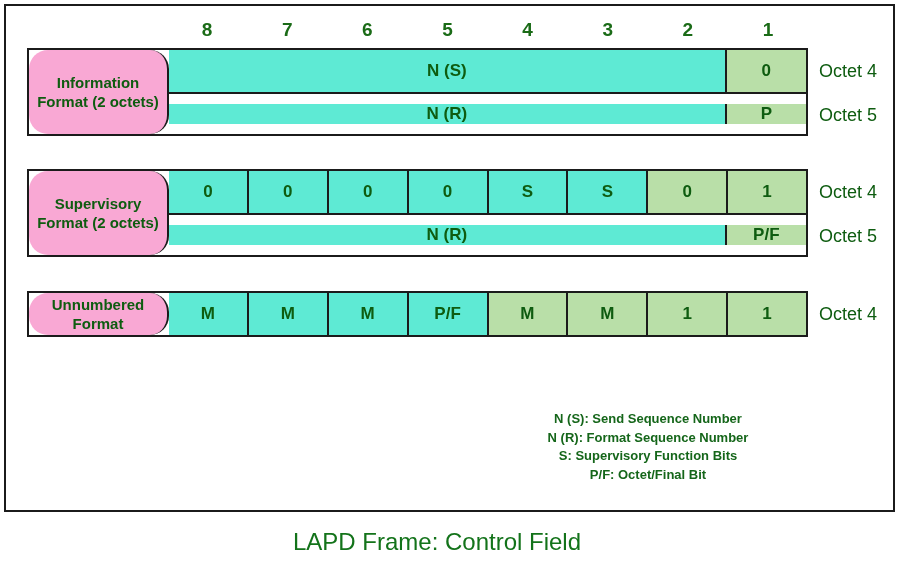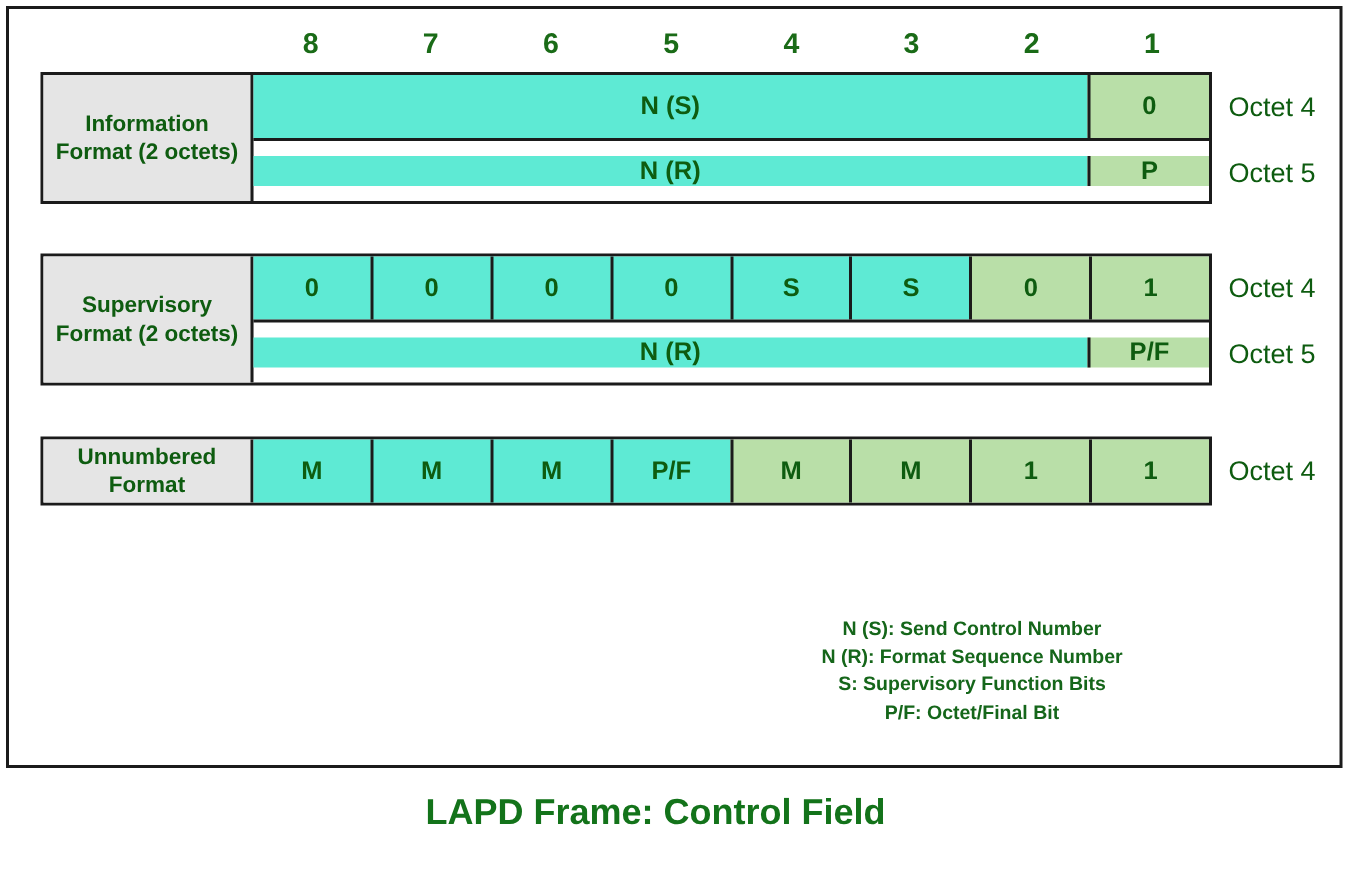--- a/index.html
+++ b/index.html
@@ -45,31 +45,32 @@
     position: absolute;
     left: 21px;
     width: 781px;
     border: 2px solid #1b1b1b;
     display: flex;
     flex-direction: row;
   }
   .blk-label {
     width: 140px;
     flex: 0 0 140px;
-    background: #e5e5e5;
+    background: #f9a8d4;
     border-right: 2px solid #1b1b1b;
     color: #0e5c10;
     font-size: 15px;
     font-weight: bold;
     line-height: 19px;
     display: flex;
     align-items: center;
     justify-content: center;
     text-align: center;
     padding: 0 3px;
+    border-radius: 19px;
   }
   .blk-rows {
     flex: 1 1 auto;
     display: flex;
     flex-direction: column;
   }
   .blk-row {
     display: flex;
     flex-direction: row;
     height: 42px;
@@ -117,21 +118,21 @@
     white-space: nowrap;
   }
 
   
   #caption {
     position: absolute;
     left: 0; top: 528px;
     width: 874px;
     text-align: center;
     font-size: 24px;
-    font-weight: bold;
+    font-weight: normal;
     color: #13731a;
   }
 </style>
 </head>
 <body>
 
 <div id="page">
 
   <div id="frame">
 
@@ -195,21 +196,21 @@
               <div class="cell dark sep" style="flex: 1 1 0px;">M</div>
               <div class="cell dark sep" style="flex: 1 1 0px;">M</div>
               <div class="cell dark sep" style="flex: 1 1 0px;">1</div>
               <div class="cell dark sep" style="flex: 1 1 0px;">1</div>
             </div>
           </div>
         </div>
       </div>
 
     <div id="legend">
-        <div class="legend-line">N (S): Send Control Number</div>
+        <div class="legend-line">N (S): Send Sequence Number</div>
         <div class="legend-line">N (R): Format Sequence Number</div>
         <div class="legend-line">S: Supervisory Function Bits</div>
         <div class="legend-line">P/F: Octet/Final Bit</div>
       </div>
 
   </div>
 
   <div id="caption">LAPD Frame: Control Field</div>
 
 </div>

